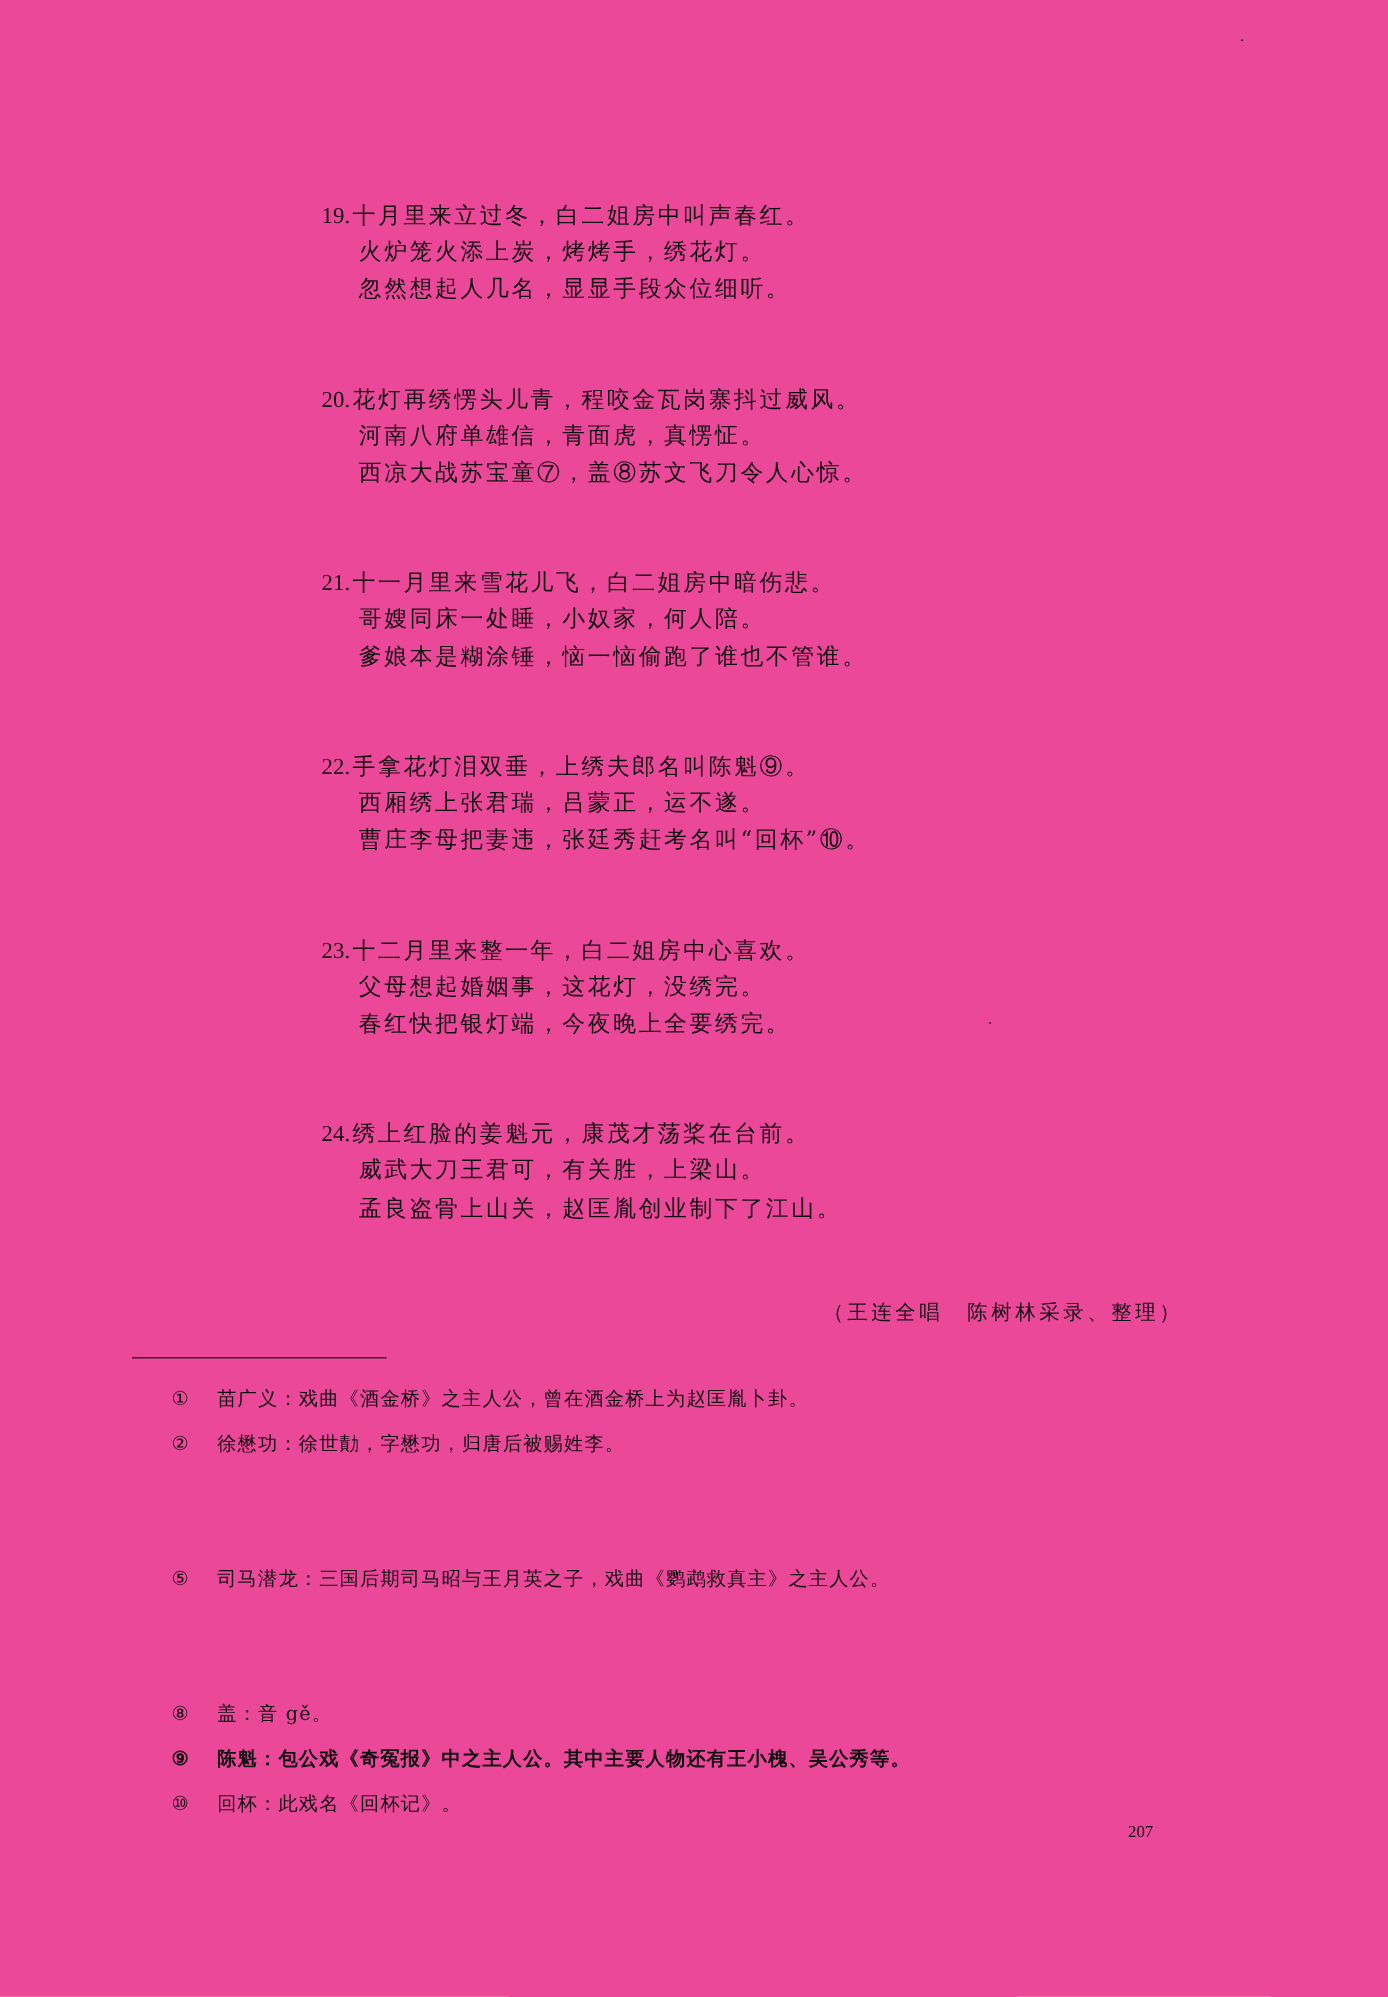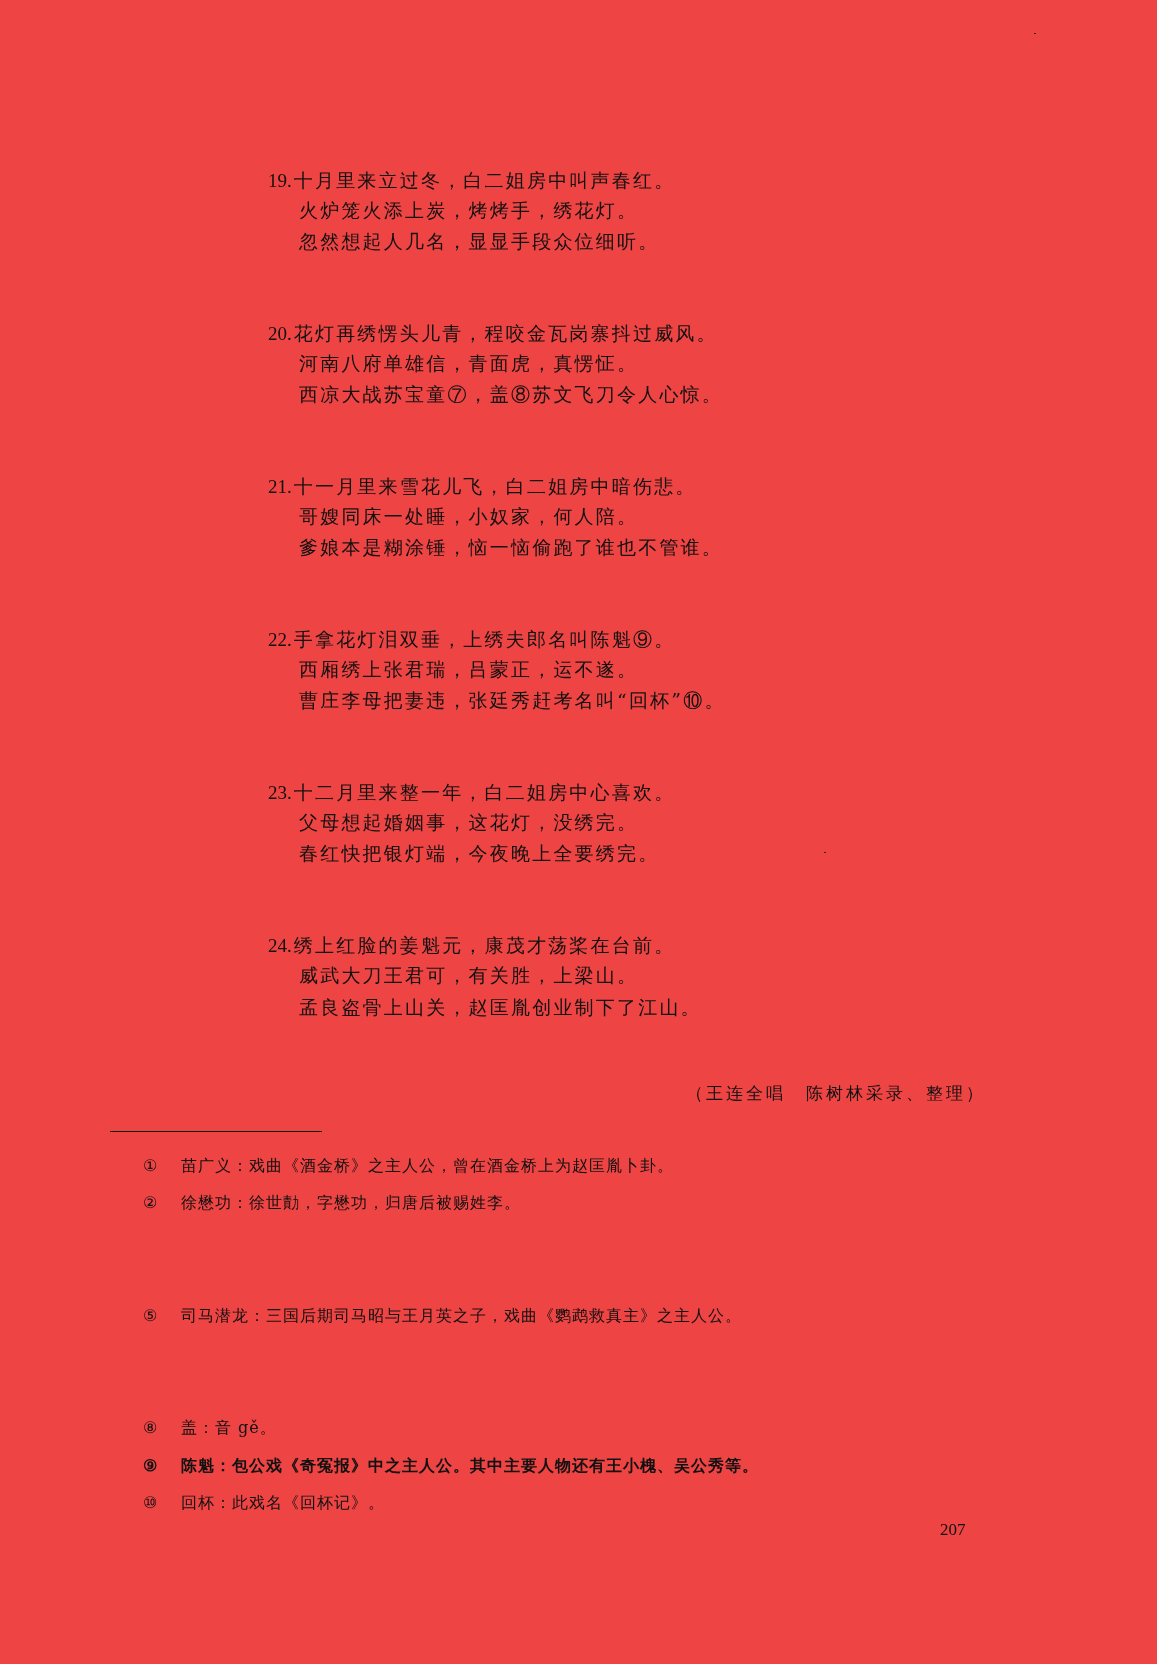--- a/index.html
+++ b/index.html
@@ -12,21 +12,21 @@
       height: 1664px;
       position: relative;
       overflow: hidden;
       font-family: "DejaVu Serif", "Liberation Serif", serif;
       color: #111111;
     }
     .page {
       position: absolute;
       left: 0; top: 0;
       width: 1157px; height: 1664px;
-      background: #ef4444;
+      background: #ec4899;
     }
     .stanza {
       position: absolute;
       left: 268px;
       width: 720px;
     }
     .verse-line {
       position: absolute;
       left: 0;
       white-space: nowrap;
@@ -68,21 +68,21 @@
     .fn-mark {
       display: inline-block;
       width: 38px;
       font-size: 16px;
     }
     .page-number {
       position: absolute;
       left: 940px;
       top: 1520px;
       font-family: "Liberation Serif", serif;
-      font-size: 17px;
+      font-size: 14px;
       color: #111;
     }
     .speck {
       position: absolute;
       width: 2px; height: 1px;
       background: #222;
     }
   </style>
 </head>
 <body>

